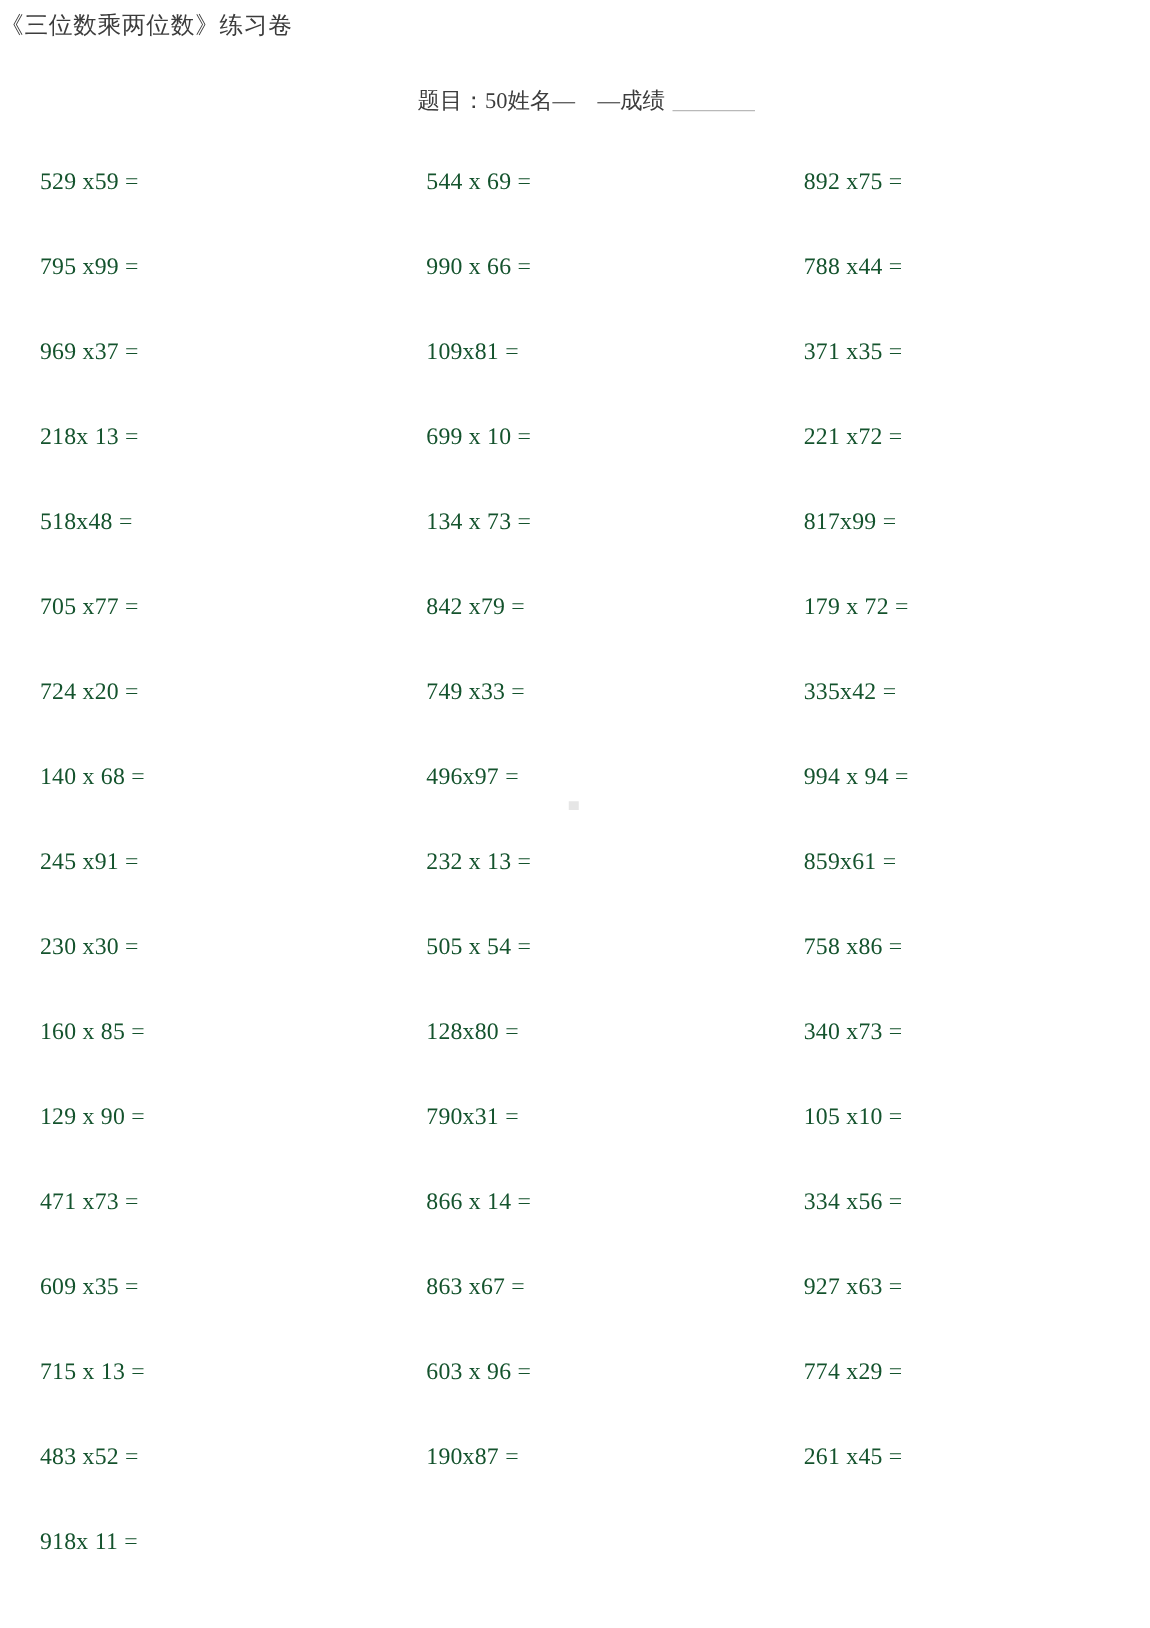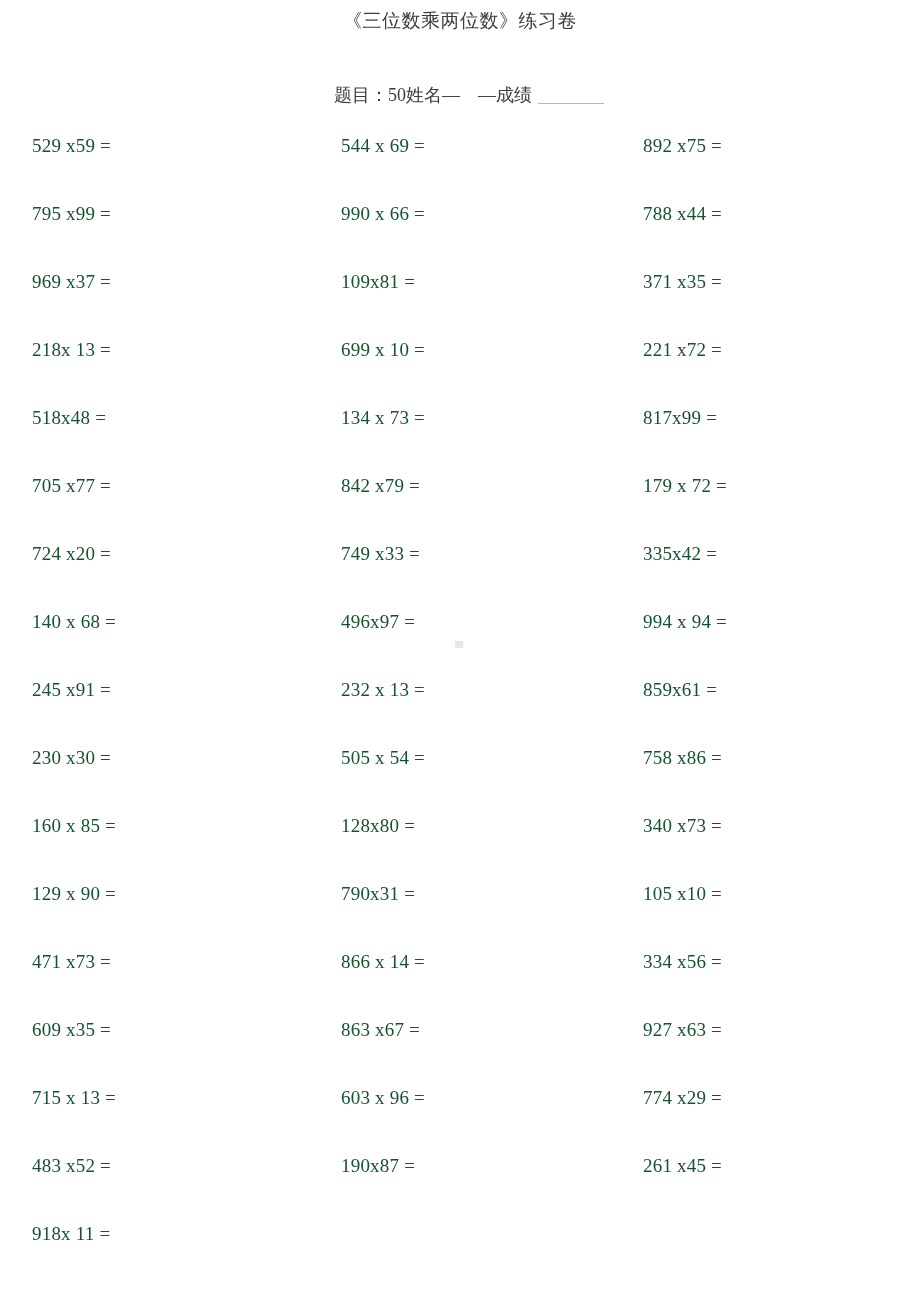--- a/index.html
+++ b/index.html
@@ -21,31 +21,31 @@
     position: absolute;
     inset: 0;
   }
 
   
   .doc-title {
     position: absolute;
     top: 8px;
     left: 0;
     width: 920px;
-    text-align: center;
+    text-align: left;
     font-size: 19px;
     line-height: 26px;
     letter-spacing: 0.5px;
     color: #3c3c3c;
     white-space: pre;
   }
 
   .doc-subtitle {
     position: absolute;
-    top: 56px;
+    top: 41px;
     left: 0;
     width: 920px;
     text-align: center;
     font-size: 18px;
     line-height: 26px;
     color: #3c3c3c;
     white-space: pre;
   }
   .doc-subtitle .score-blank {
     display: inline-block;

